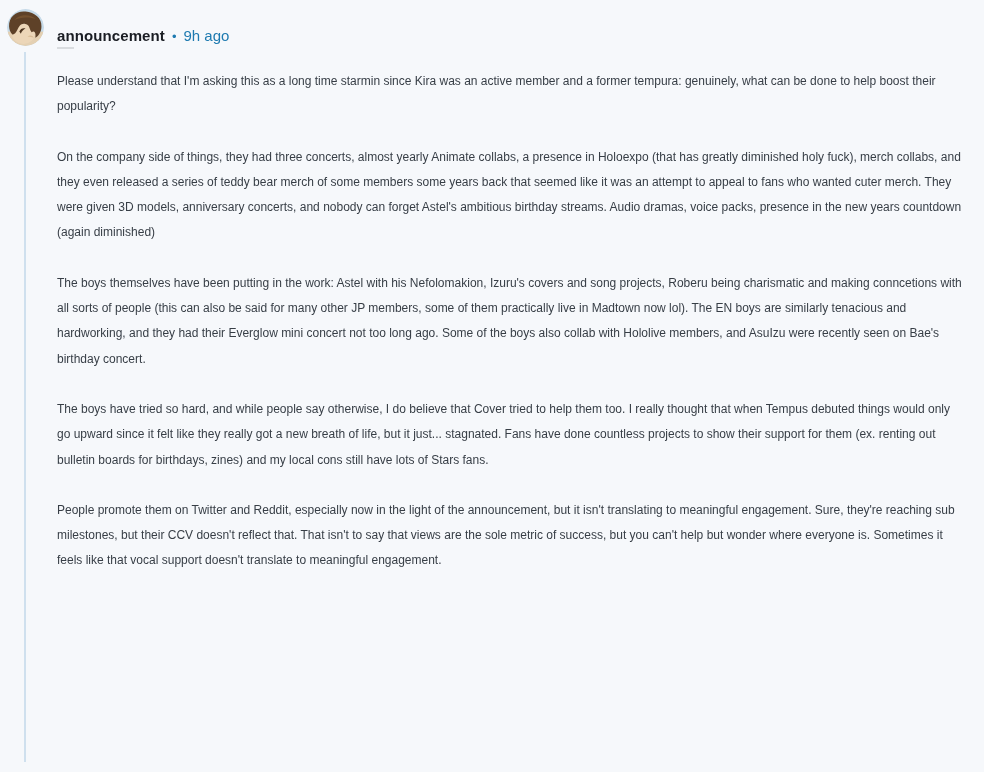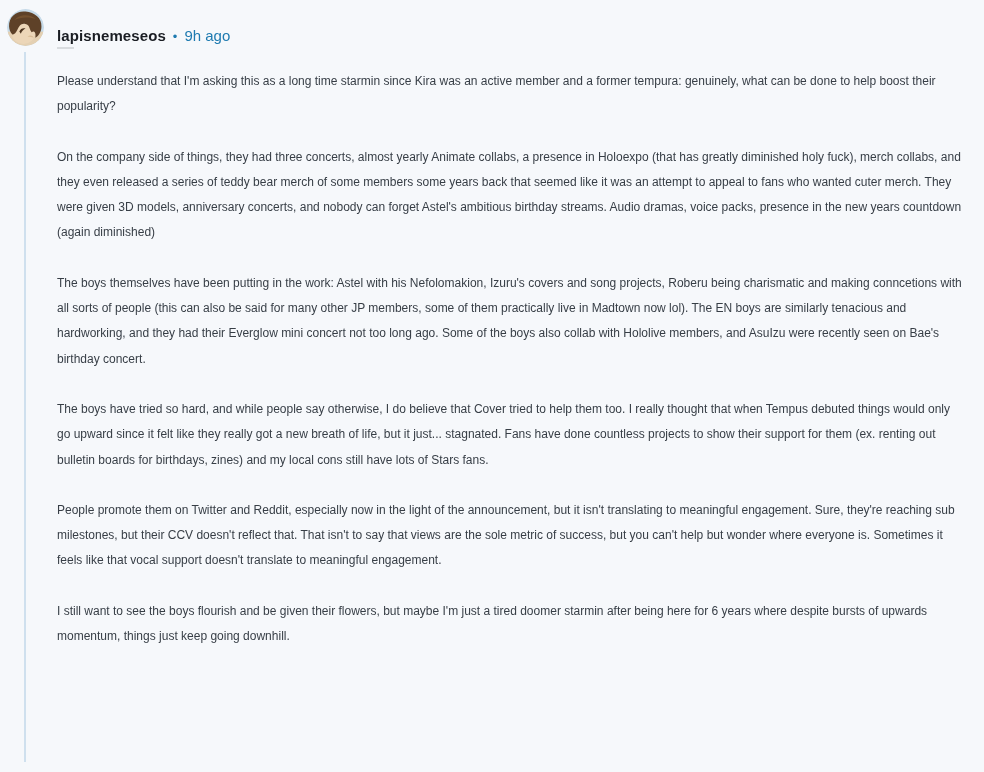--- a/index.html
+++ b/index.html
@@ -103,29 +103,28 @@
         <ellipse cx="16" cy="24" rx="11" ry="10" fill="#ecd6b8"></ellipse>
         <path d="M2 17 C1.5 7 10 1.5 18 2.5 C27 3.5 34 9 33.5 17 C33.5 22 31 26 27.5 28 C28.5 23 26.5 20.5 24 22.5 C21 18.5 22.5 15.5 18 14.5 C13.5 13.5 12 16.5 10 20.5 C8.5 23.5 6.5 25.5 5 24.5 C3 22.5 2.3 20 2 17 Z" fill="#5e4128"></path>
         <path d="M7 11 C11 5 23 4 28 10 C23 7.5 13 7.5 7 11 Z" fill="#73502e"></path>
         <path d="M12 22 C13 19 16 18 18 19 C16.5 20 14 21.5 13.5 24 Z" fill="#4c3420"></path>
         <path d="M20 27 C22 25 25 25.5 26 28 C24 27 22 27.5 20 27 Z" fill="#d9bd97"></path>
       </g>
     </svg>
   </div>
 
   <div class="header">
-    <span class="username">lapisnemeseos</span>
+    <span class="username">announcement</span>
     <span class="sep">•</span>
     <span class="timestamp">9h ago</span>
   </div>
 
   <div class="username-underline"></div>
 
   <div class="body">
     <p>Please understand that I'm asking this as a long time starmin since Kira was an active member and a former tempura: genuinely, what can be done to help boost their popularity?</p>
     <p>On the company side of things, they had three concerts, almost yearly Animate collabs, a presence in Holoexpo (that has greatly diminished holy fuck), merch collabs, and they even released a series of teddy bear merch of some members some years back that seemed like it was an attempt to appeal to fans who wanted cuter merch. They were given 3D models, anniversary concerts, and nobody can forget Astel's ambitious birthday streams. Audio dramas, voice packs, presence in the new years countdown (again diminished)</p>
     <p>The boys themselves have been putting in the work: Astel with his Nefolomakion, Izuru's covers and song projects, Roberu being charismatic and making conncetions with all sorts of people (this can also be said for many other JP members, some of them practically live in Madtown now lol). The EN boys are similarly tenacious and hardworking, and they had their Everglow mini concert not too long ago. Some of the boys also collab with Hololive members, and AsuIzu were recently seen on Bae's birthday concert.</p>
     <p>The boys have tried so hard, and while people say otherwise, I do believe that Cover tried to help them too. I really thought that when Tempus debuted things would only go upward since it felt like they really got a new breath of life, but it just... stagnated. Fans have done countless projects to show their support for them (ex. renting out bulletin boards for birthdays, zines) and my local cons still have lots of Stars fans.</p>
     <p>People promote them on Twitter and Reddit, especially now in the light of the announcement, but it isn't translating to meaningful engagement. Sure, they're reaching sub milestones, but their CCV doesn't reflect that. That isn't to say that views are the sole metric of success, but you can't help but wonder where everyone is. Sometimes it feels like that vocal support doesn't translate to meaningful engagement.</p>
-    <p>I still want to see the boys flourish and be given their flowers, but maybe I'm just a tired doomer starmin after being here for 6 years where despite bursts of upwards momentum, things just keep going downhill.</p>
   </div>
 
 </div>
 
 </body></html>

